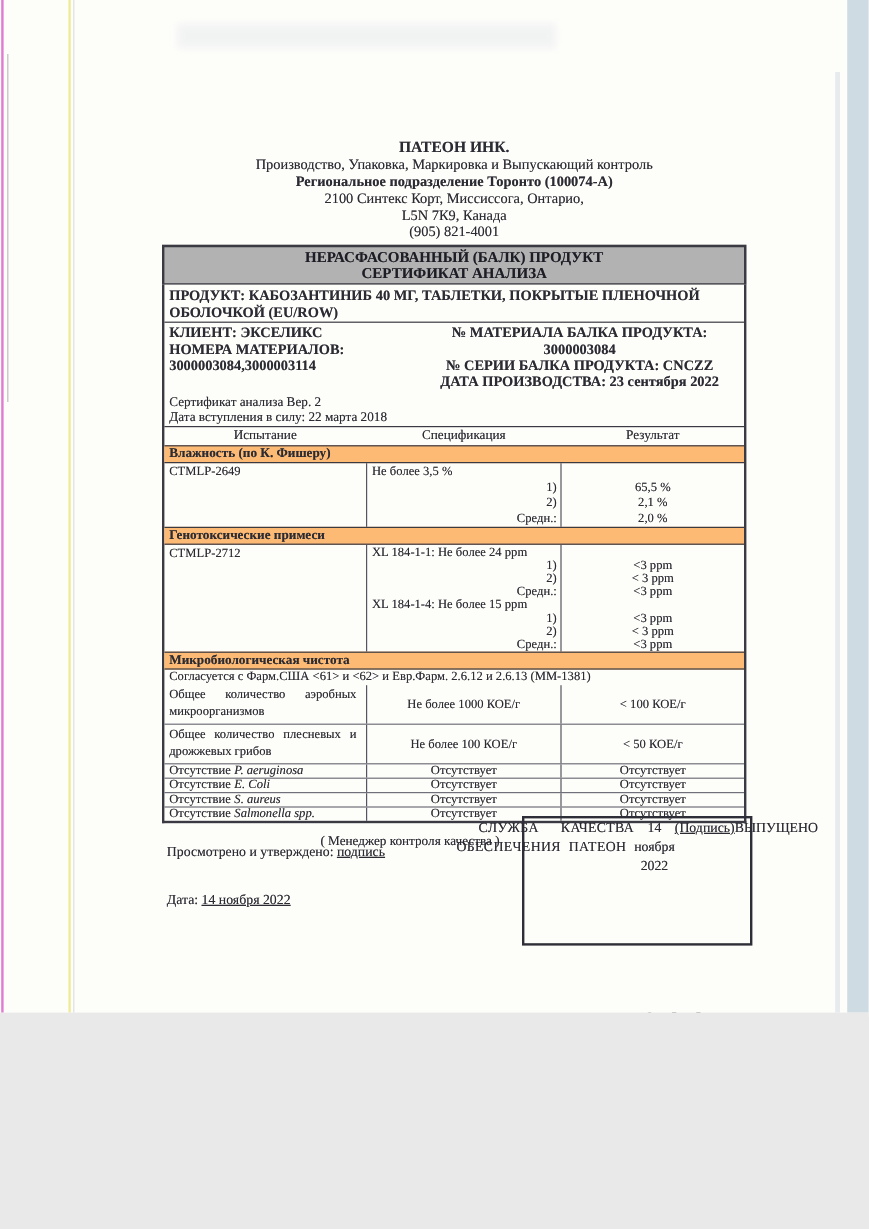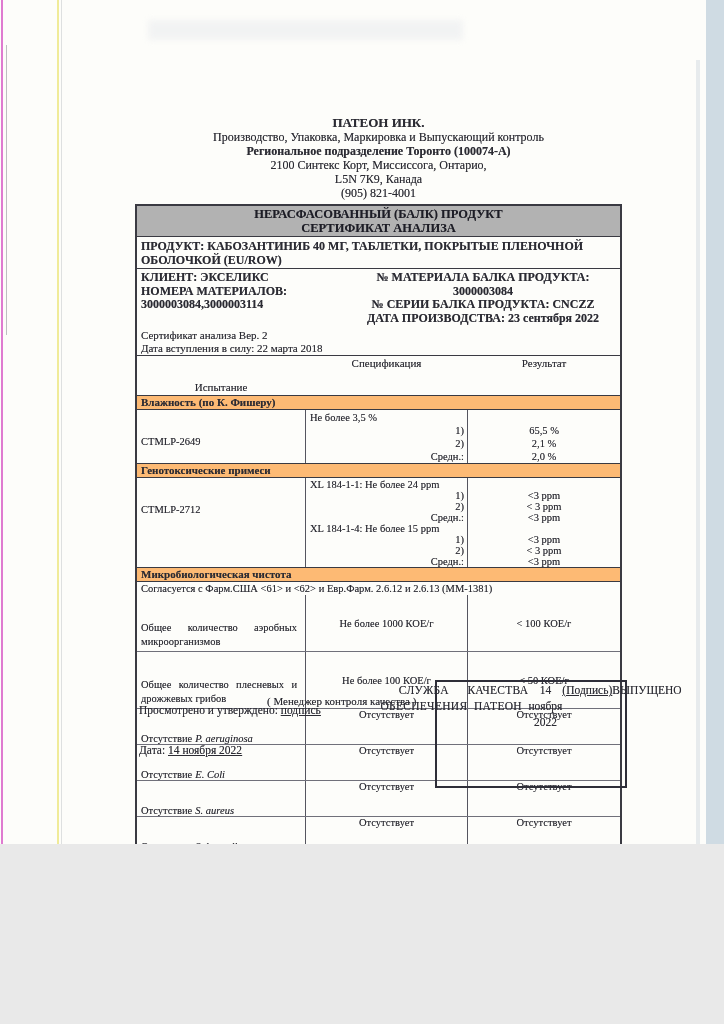--- a/index.html
+++ b/index.html
@@ -35,21 +35,21 @@
 
   .product{font-weight:bold;font-size:12px;line-height:14px;padding:2px 4px 1px;}
   .client{display:flex;border-top:1px solid #3a3a42;padding:2px 4px 3px;}
   .client .cl-left{width:44%;font-weight:bold;font-size:12px;line-height:13.5px;}
   .client .cl-right{width:56%;text-align:center;font-weight:bold;font-size:12px;line-height:13.5px;}
 
   .verrow1{border-top:1.5px solid #3a3a42;font-size:11px;line-height:12.5px;padding:1px 4px 0;border-bottom:1px solid #5a5a64;}
   .verrow2{display:flex;justify-content:flex-start;font-size:11px;line-height:12.5px;padding:1px 4px 1px;border-bottom:1.5px solid #3a3a42;flex-direction:column;}
   .verrow2 .eff{padding-right:50px;}
 
-  .c1{width:168px;box-sizing:border-box;margin-top:24px;}
+  .c1{width:168px;box-sizing:border-box;}
   .c2{width:163px;box-sizing:border-box;}
   .c3{flex:1;box-sizing:border-box;}
 
   .thead{display:flex;font-size:11px;line-height:13px;padding:1px 0;}
   .thead div{text-align:center;}
 
   .secbar{background:#fdba74;border-top:1px solid #3a3a42;border-bottom:1px solid #3a3a42;font-weight:bold;font-size:11px;line-height:13px;padding:0 4px;}
 
   .trow{display:flex;}
   .trow .c2{border-left:1px solid #55555f;border-right:1px solid #55555f;}

